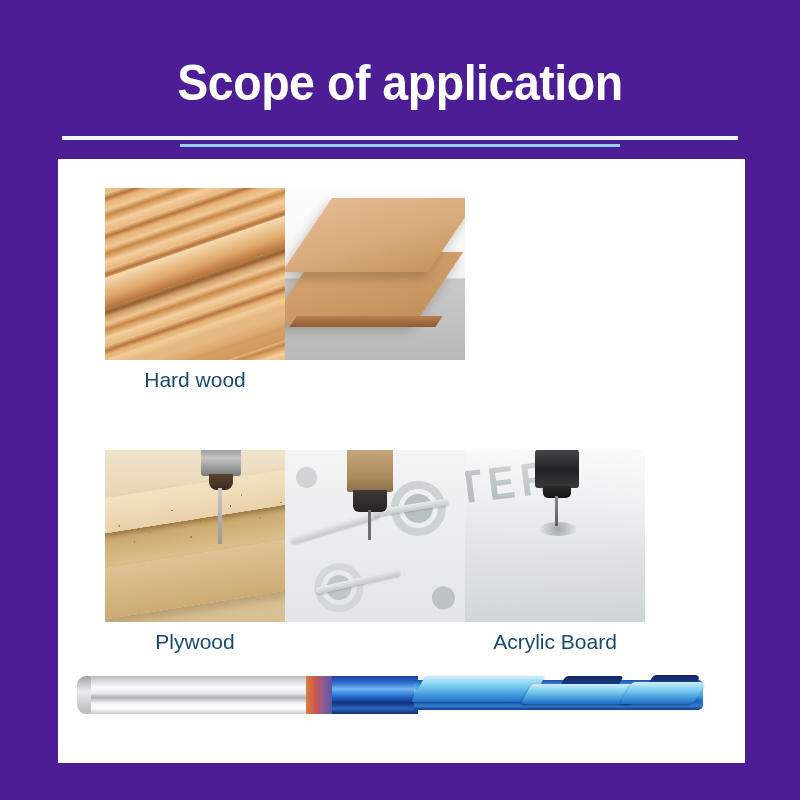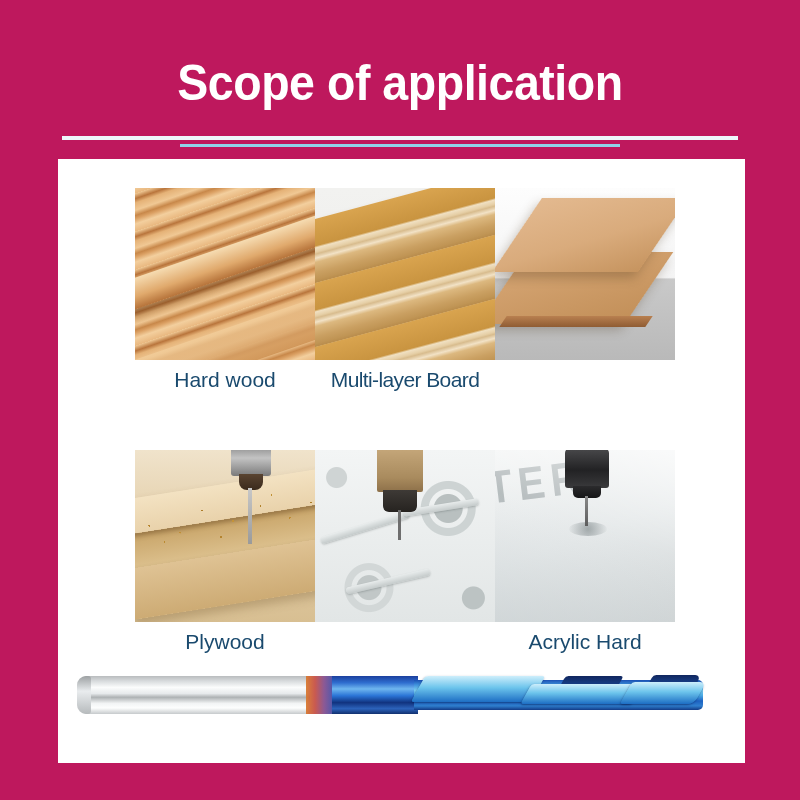--- a/index.html
+++ b/index.html
@@ -11,21 +11,21 @@
     height: 800px;
     background: #0c4d87;
     font-family: "Liberation Sans", sans-serif;
     overflow: hidden;
   }
 
   .poster {
     position: relative;
     width: 800px;
     height: 800px;
-    background: #be185d;
+    background: #4c1d95;
   }
 
   
   .title {
     position: absolute;
     left: 0;
     top: 54px;
     width: 800px;
     text-align: center;
     color: #ffffff;
@@ -66,21 +66,21 @@
 
   
   .grid {
     position: absolute;
     left: 47px;
     top: 29px;
     width: 600px;
   }
   .row {
     display: flex;
-    justify-content: center;
+    justify-content: flex-start;
     width: 600px;
   }
   .row.row2 { margin-top: 58px; }
 
   .card {
     width: 180px;
   }
   .thumb {
     width: 180px;
     height: 172px;
@@ -443,28 +443,20 @@
 
     <div class="grid">
 
       <div class="row row1">
 
         <div class="card">
           <div class="thumb hardwood"></div>
           <div class="caption">Hard wood</div>
         </div>
 
-        <div class="card mid">
-          <div class="thumb multilayer">
-            <div class="ply p1"></div>
-            <div class="ply p2"></div>
-            <div class="ply p3"></div>
-          </div>
-          <div class="caption">Multi-layer Board</div>
-        </div>
 
         <div class="card">
           <div class="thumb mdf">
             <div class="mdf-sheet bottom"></div>
             <div class="mdf-edge"></div>
             <div class="mdf-sheet top"></div>
           </div>
         </div>
 
       </div>
@@ -497,21 +489,21 @@
 
         <div class="card">
           <div class="thumb acrylic">
             <div class="ac-letters">TER</div>
             <div class="ac-sheen"></div>
             <div class="ac-chip"></div>
             <div class="ac-spindle"></div>
             <div class="ac-collet"></div>
             <div class="ac-bit"></div>
           </div>
-          <div class="caption">Acrylic Hard</div>
+          <div class="caption">Acrylic Board</div>
         </div>
 
       </div>
     </div>
   </div>
 
   <div class="bit">
     <div class="bit-shank"></div>
     <div class="bit-heat"></div>
     <div class="bit-neck"></div>

